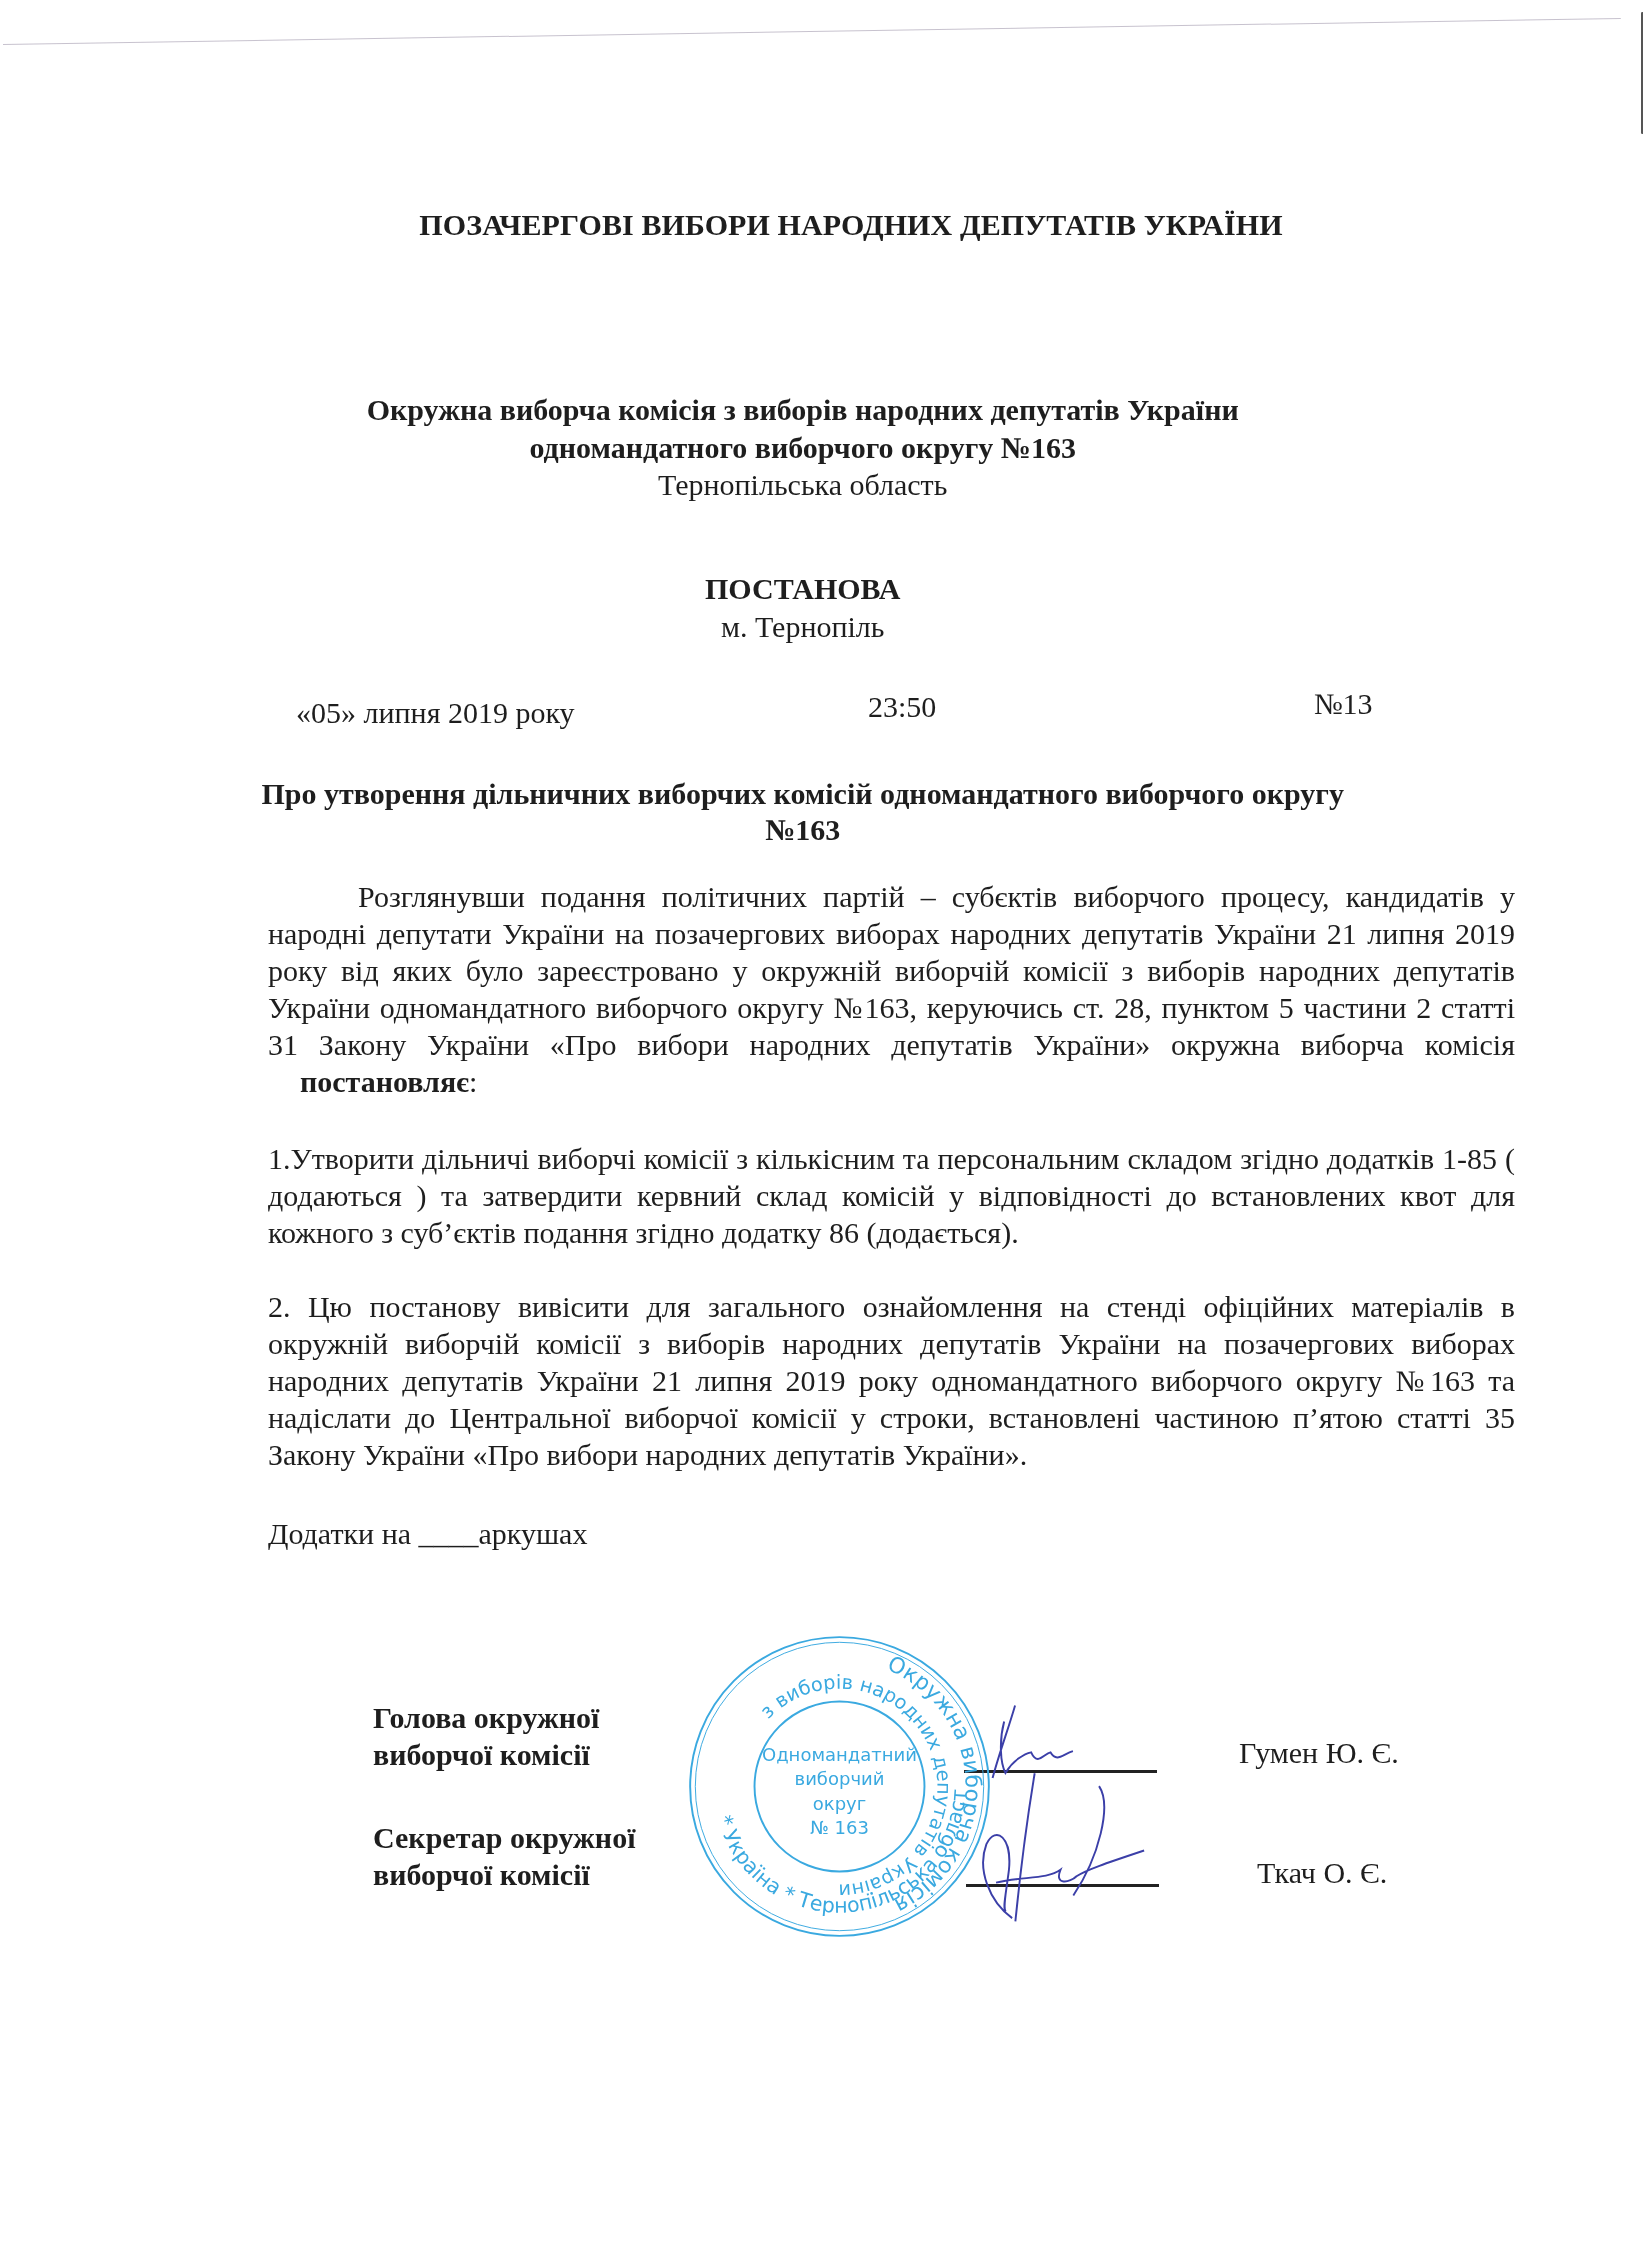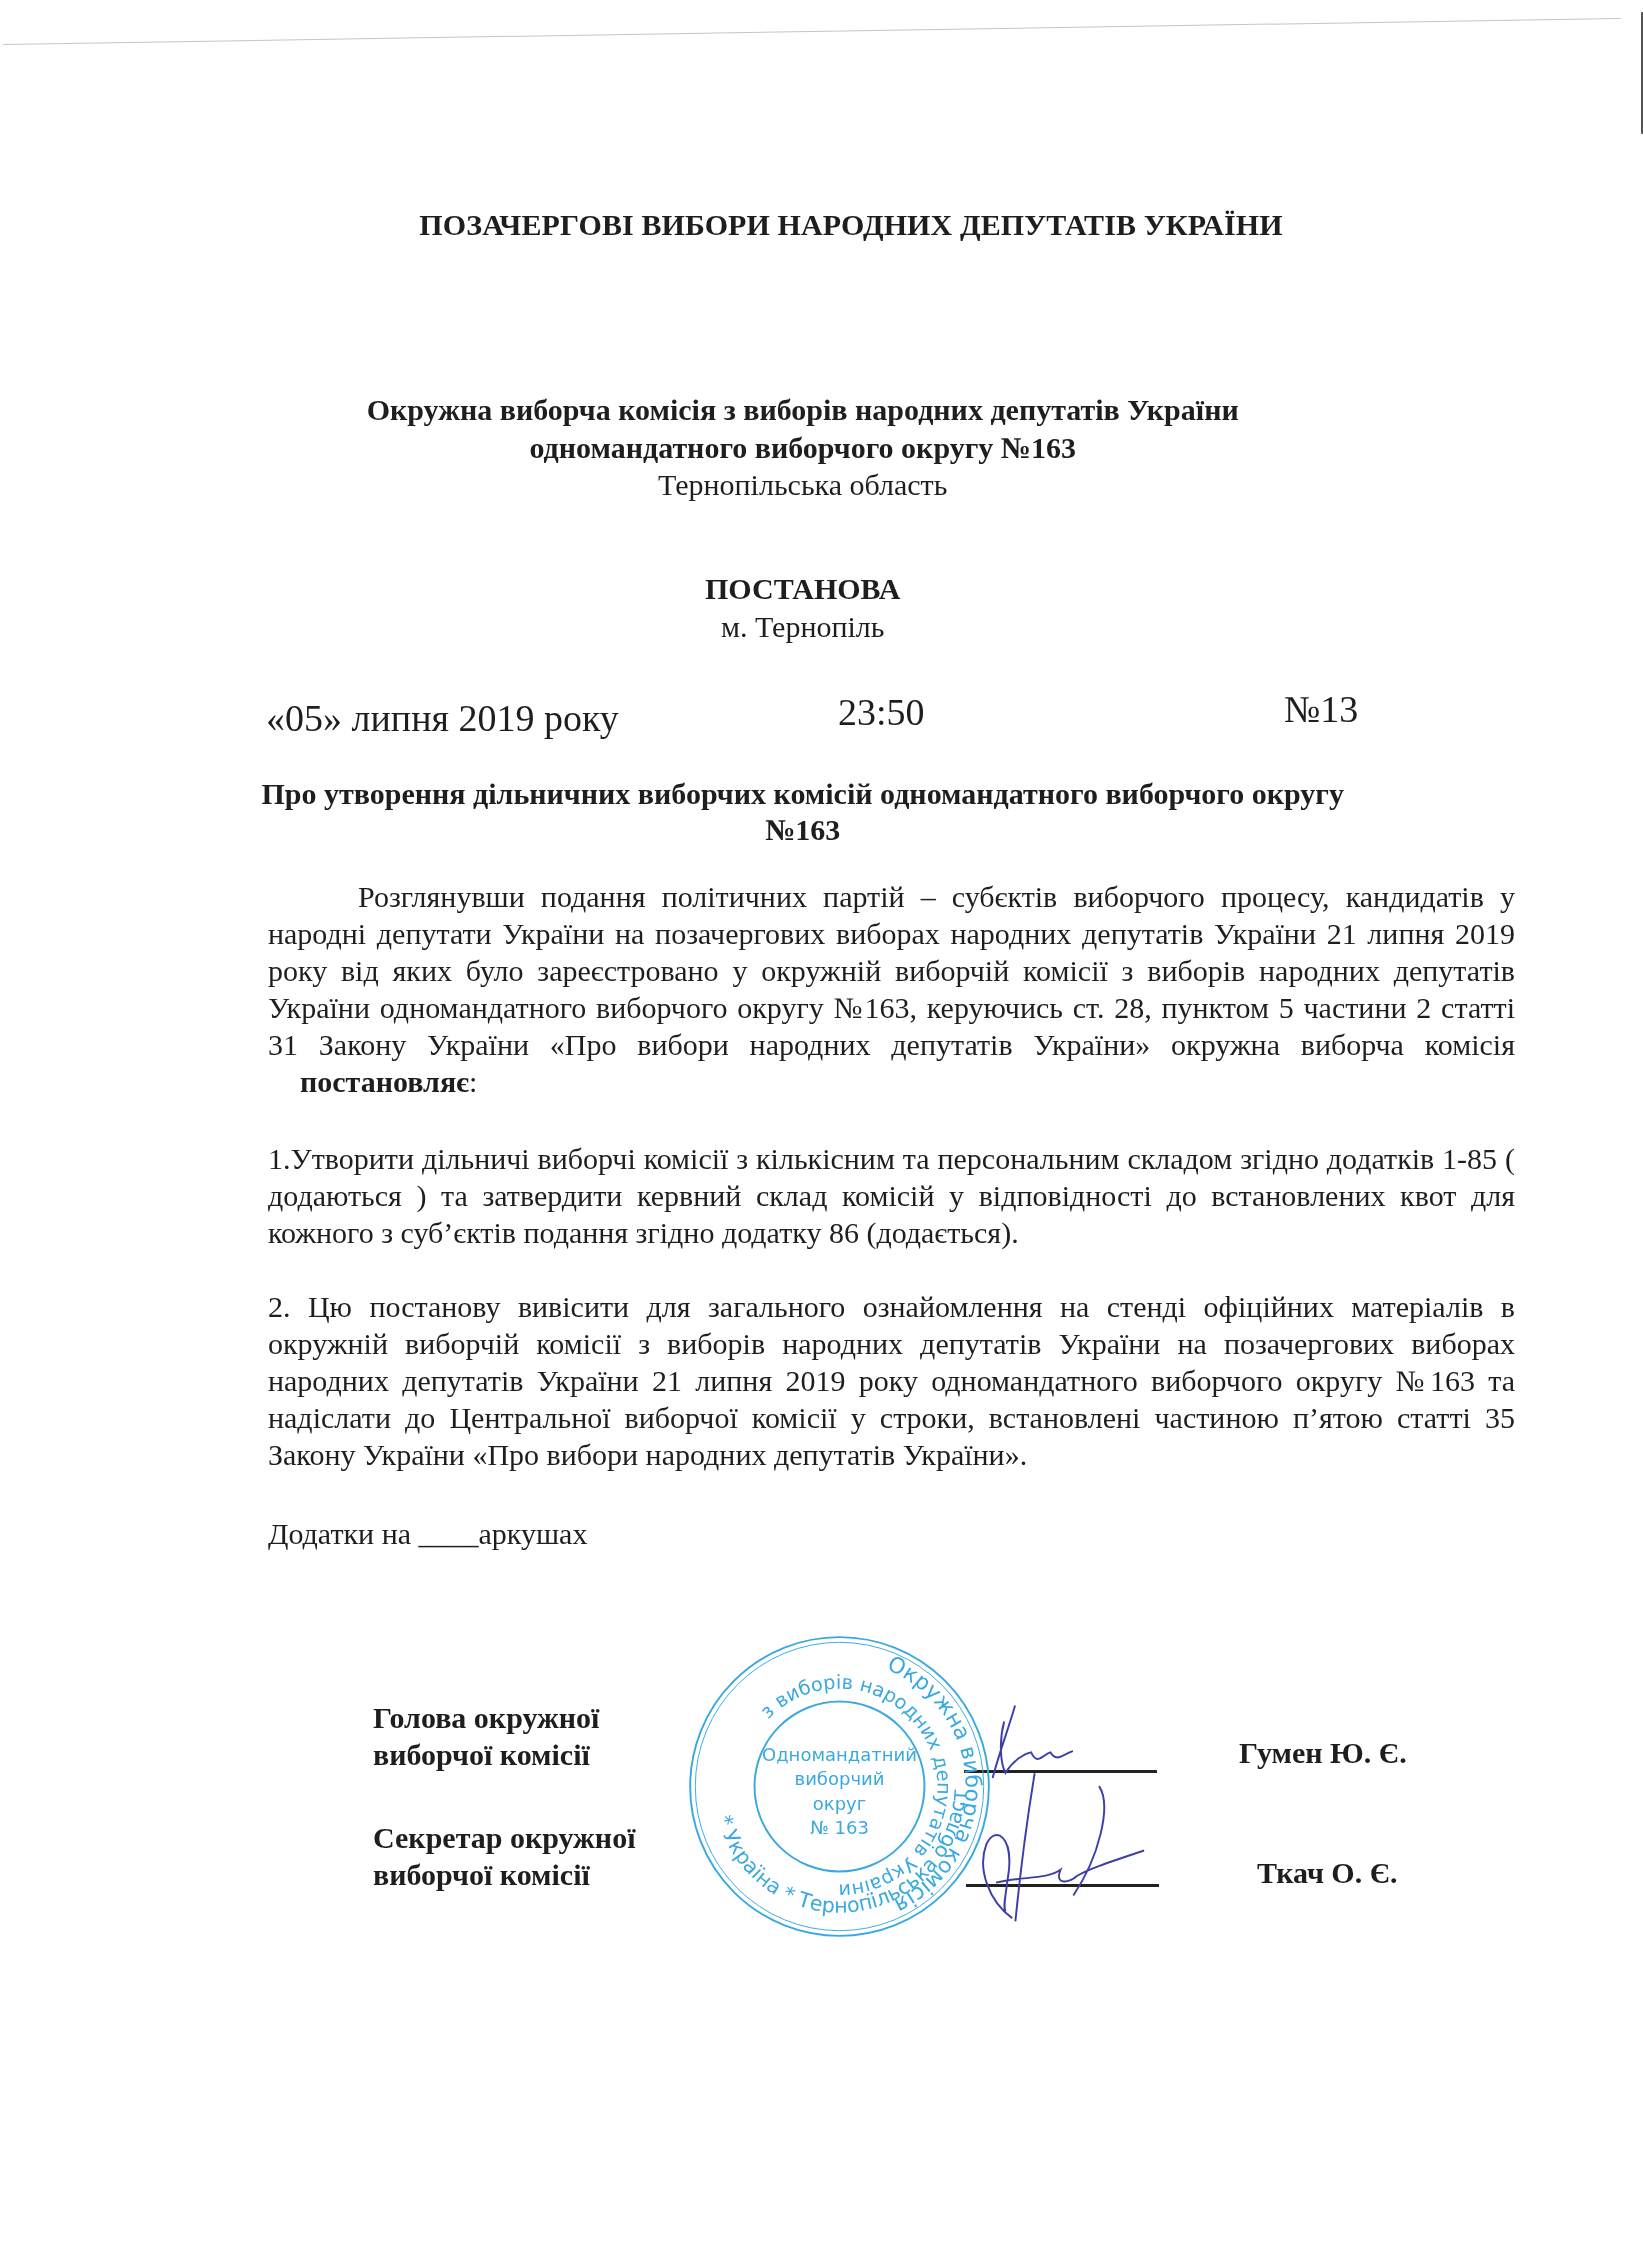--- a/index.html
+++ b/index.html
@@ -6,29 +6,29 @@
   body { width: 1644px; height: 2261px; position: relative; overflow: hidden;
          font-family: "Liberation Serif", "DejaVu Serif", serif; color: #1e1e1e; }
   .page { position: absolute; left: 0; top: 0; width: 1644px; height: 2261px; background: #fff; }
   .scan-line { position: absolute; left: 3.2px; top: 44px; width: 1618px; height: 1.3px;
                background: #b9b3c2; transform: rotate(-0.92deg); transform-origin: left center; opacity: .8; }
   .scan-edge { position: absolute; right: 0; top: 11.6px; width: 2.6px; height: 122px; background: #555; border-radius: 1.3px; }
   .center { position: absolute; left: 0; width: 1644px; text-align: center; }
   .title { font-weight: bold; font-size: 30px; letter-spacing: 0.1px; padding-left: 29px; }
   .committee { font-weight: bold; font-size: 30px; }
   .plain46 { font-size: 30px; }
-  .row-item { position: absolute; font-size: 38px; }
+  .row-item { position: absolute; font-size: 30px; margin-left: 30px; }
   .subject { font-weight: bold; font-size: 30px; }
   .body-text { position: absolute; left: 268px; width: 1247px; font-size: 30px;
                line-height: 37px; text-align: justify; }
   .body-text p { margin: 0; }
   .indent { text-indent: 90px; }
   .bold { font-weight: bold; margin-left: 32px; }
   .sig-label { position: absolute; font-weight: bold; font-size: 30px; line-height: 37px; }
-  .sig-name { position: absolute; font-weight: bold; font-size: 30px; }
+  .sig-name { position: absolute; font-weight: normal; font-size: 30px; }
   .sig-line { position: absolute; height: 2.6px; background: #222; }
   .stamp { position: absolute; left: 685px; top: 1632px; width: 309px; height: 309px; }
   .signature { position: absolute; }
 </style>
 </head>
 <body>
 
 <div class="page">
   <div class="scan-line"></div>
   <div class="scan-edge"></div>

